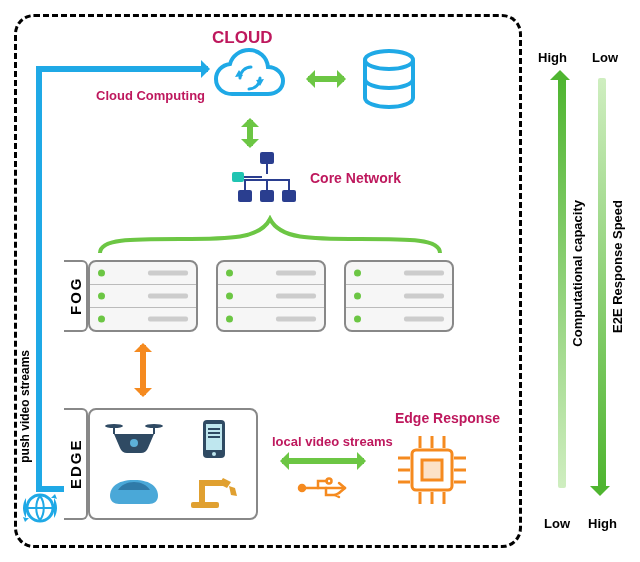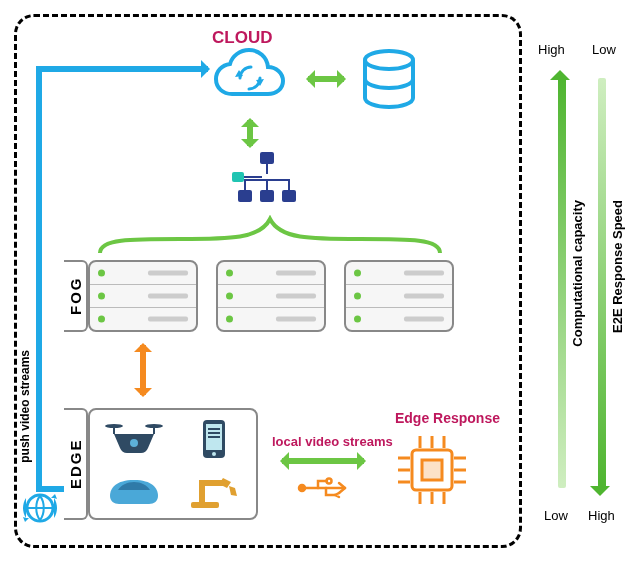--- a/index.html
+++ b/index.html
@@ -79,21 +79,21 @@
   .cloud-comp-label { left:96px; top:88px; font-size:13px; font-weight:bold; }
   .push-label { position:absolute; left:18px; top:350px; font-size:12px; font-weight:bold; writing-mode:vertical-rl; transform:rotate(180deg); }
 
   
   .rarrow { position:absolute; width:8px; border-radius:2px; }
   .rcap { position:absolute; width:0;height:0; border:10px solid transparent; }
   .r1 { left:558px; top:78px; height:410px; background:linear-gradient(to top,#cfeec0,#4fb530); }
   .r1cap { left:550px; top:60px; border-bottom-color:#4fb530; }
   .r2 { left:598px; top:78px; height:410px; background:linear-gradient(to bottom,#cfeec0,#4fb530); }
   .r2cap { left:590px; top:486px; border-top-color:#4fb530; }
-  .rlabel { position:absolute; font-size:13px; font-weight:normal; }
+  .rlabel { position:absolute; font-size:13px; font-weight:bold;margin-top:8px; }
   .high1 { left:538px; top:42px; }
   .low1 { left:592px; top:42px; }
   .low2 { left:544px; top:508px; }
   .high2 { left:588px; top:508px; }
   .vlabel { position:absolute; font-size:13px; font-weight:bold; writing-mode:vertical-rl; transform:rotate(180deg); }
   .vl1 { left:570px; top:200px; }
   .vl2 { left:610px; top:200px; }
 </style>
 </head>
 <body>
@@ -117,20 +117,21 @@
           <ellipse cx="31" cy="12" rx="24" ry="9"></ellipse>
           <path d="M7 12v38c0 5 11 9 24 9s24-4 24-9V12"></path>
           <path d="M7 31c0 5 11 9 24 9s24-4 24-9"></path>
         </g>
       </svg>
   </div>
 
   <div class="arrow-h arrow-green arr-cloud-dc"></div>
   <div class="arrow-v arr-cloud-core"></div>
 
+  <div class="core-label label">Core Network</div>
   <div class="core-icon">
     <svg width="70" height="56" viewBox="0 0 70 56">
       <g fill="#2a3e8f">
         <rect x="28" y="2" width="14" height="12" rx="2"></rect>
         <rect x="6" y="40" width="14" height="12" rx="2"></rect>
         <rect x="28" y="40" width="14" height="12" rx="2"></rect>
         <rect x="50" y="40" width="14" height="12" rx="2"></rect>
       </g>
       <rect x="0" y="22" width="12" height="10" rx="2" fill="#20c4b2"></rect>
       <g stroke="#2a3e8f" stroke-width="2" fill="none">
@@ -237,20 +238,21 @@
   <div class="blue-top"></div>
   <div class="blue-bot"></div>
   <div class="globe-icon">
     <svg viewBox="0 0 40 40">
         <circle cx="20" cy="20" r="13" fill="none" stroke="currentColor" stroke-width="3"></circle>
         <path d="M8 20h24M20 8c5 6 5 18 0 24M20 8c-5 6-5 18 0 24" stroke="currentColor" stroke-width="2" fill="none"></path>
         <path d="M6 10c-4 6-4 14 0 20l-3-1 2 5 4-4-3 0" fill="currentColor"></path>
         <path d="M34 30c4-6 4-14 0-20l3 1-2-5-4 4 3 0" fill="currentColor"></path>
       </svg>
   </div>
+  <div class="label cloud-comp-label">Cloud Computing</div>
   <div class="push-label">push video streams</div>
 
   <div class="rlabel high1">High</div>
   <div class="rlabel low1">Low</div>
   <div class="rarrow r1"></div>
   <div class="rcap r1cap"></div>
   <div class="rarrow r2"></div>
   <div class="rcap r2cap"></div>
   <div class="vlabel vl1">Computational capacity</div>
   <div class="vlabel vl2">E2E Response Speed</div>

